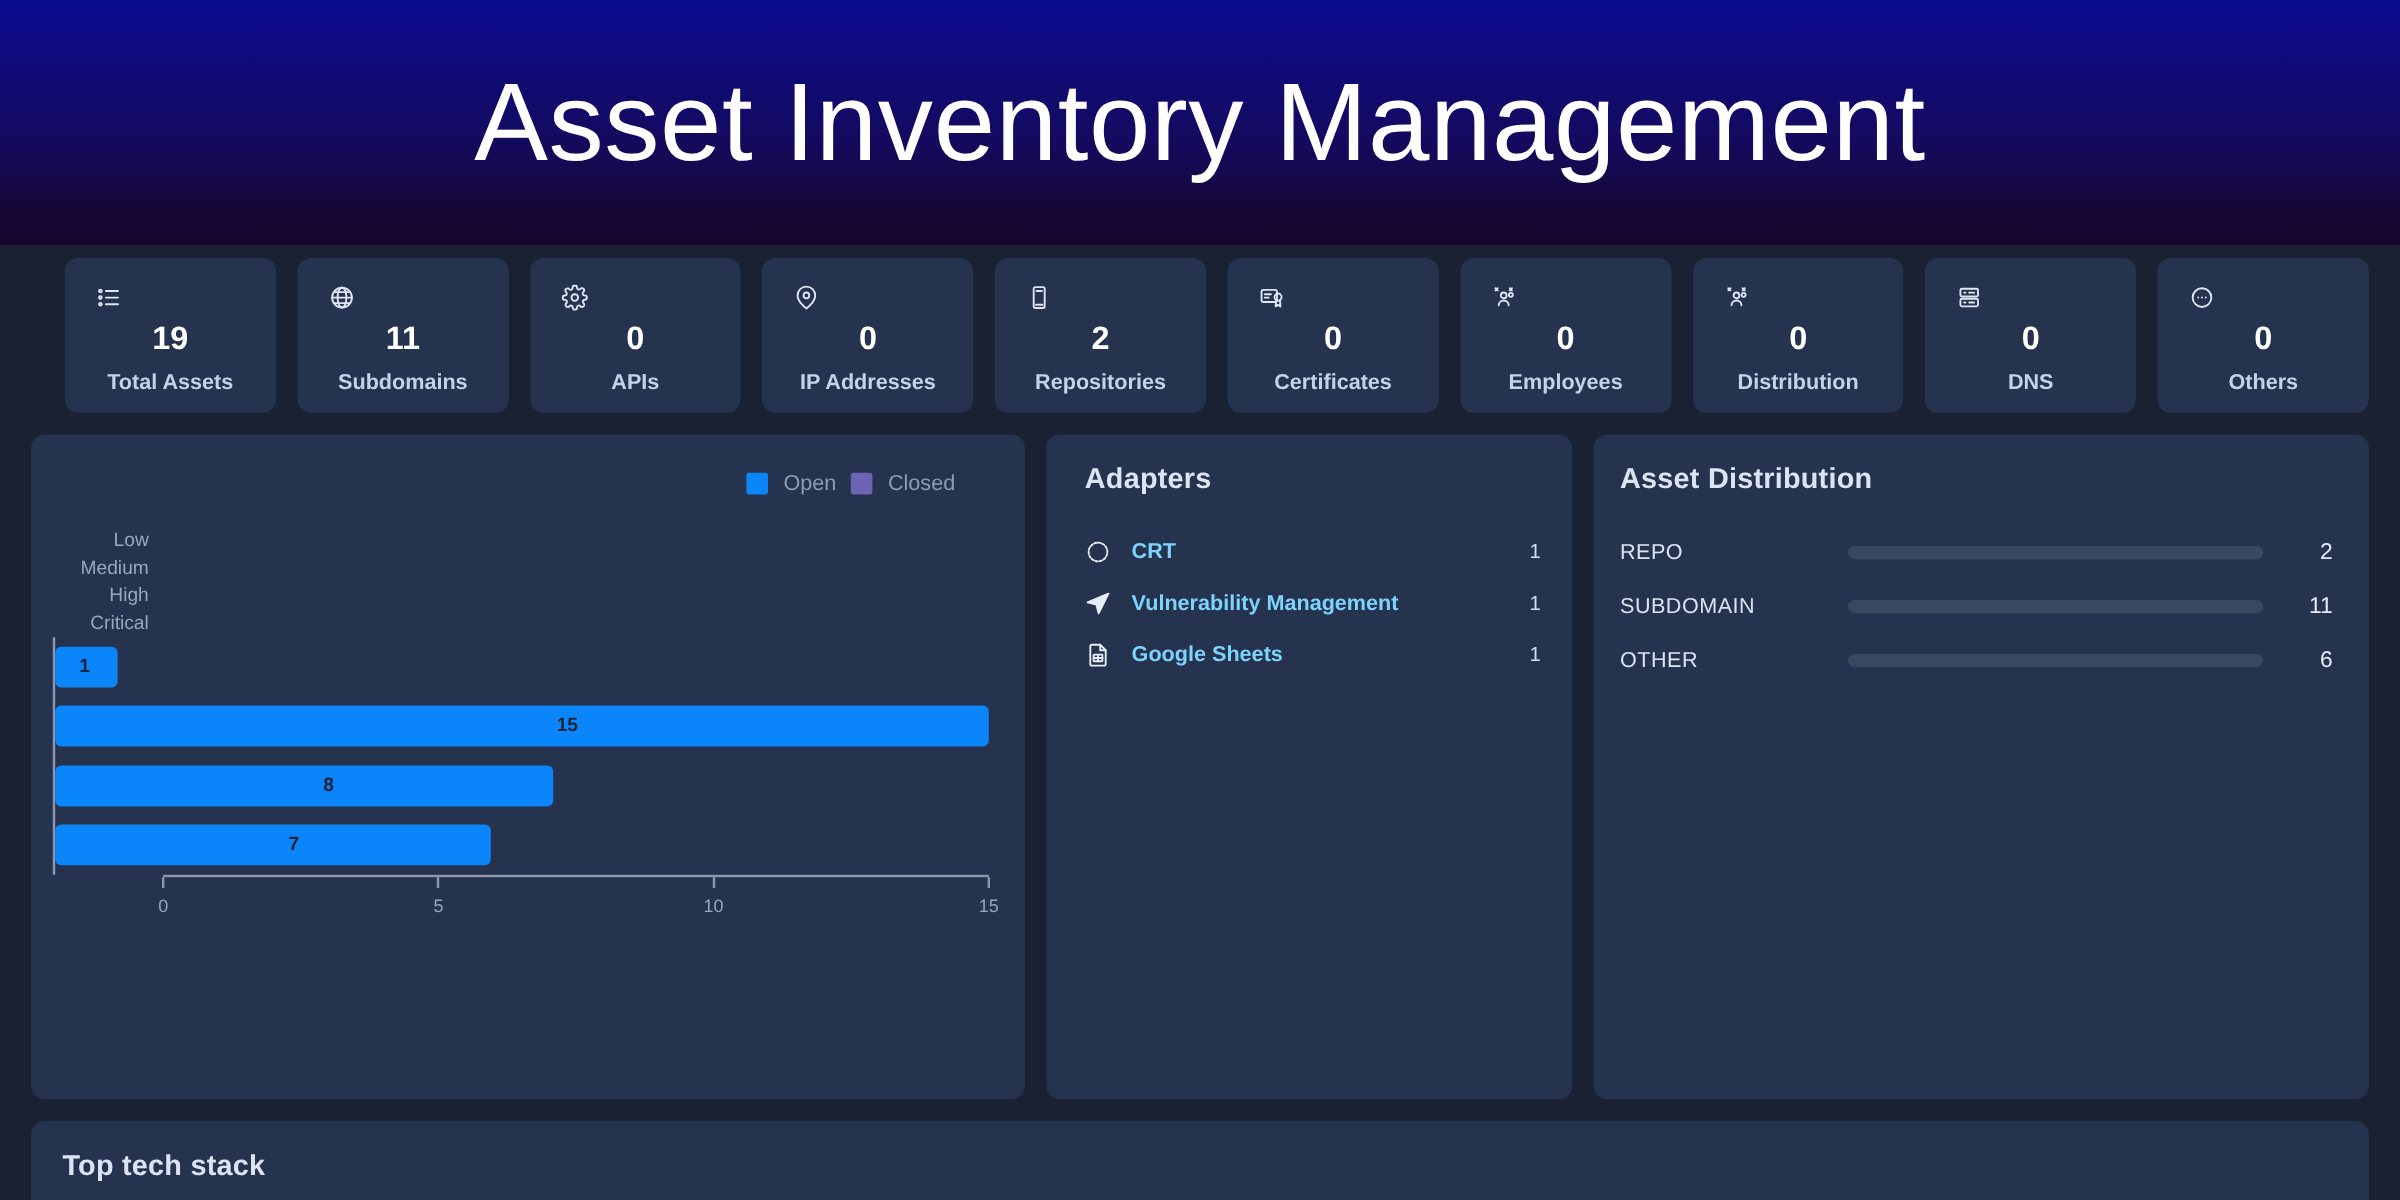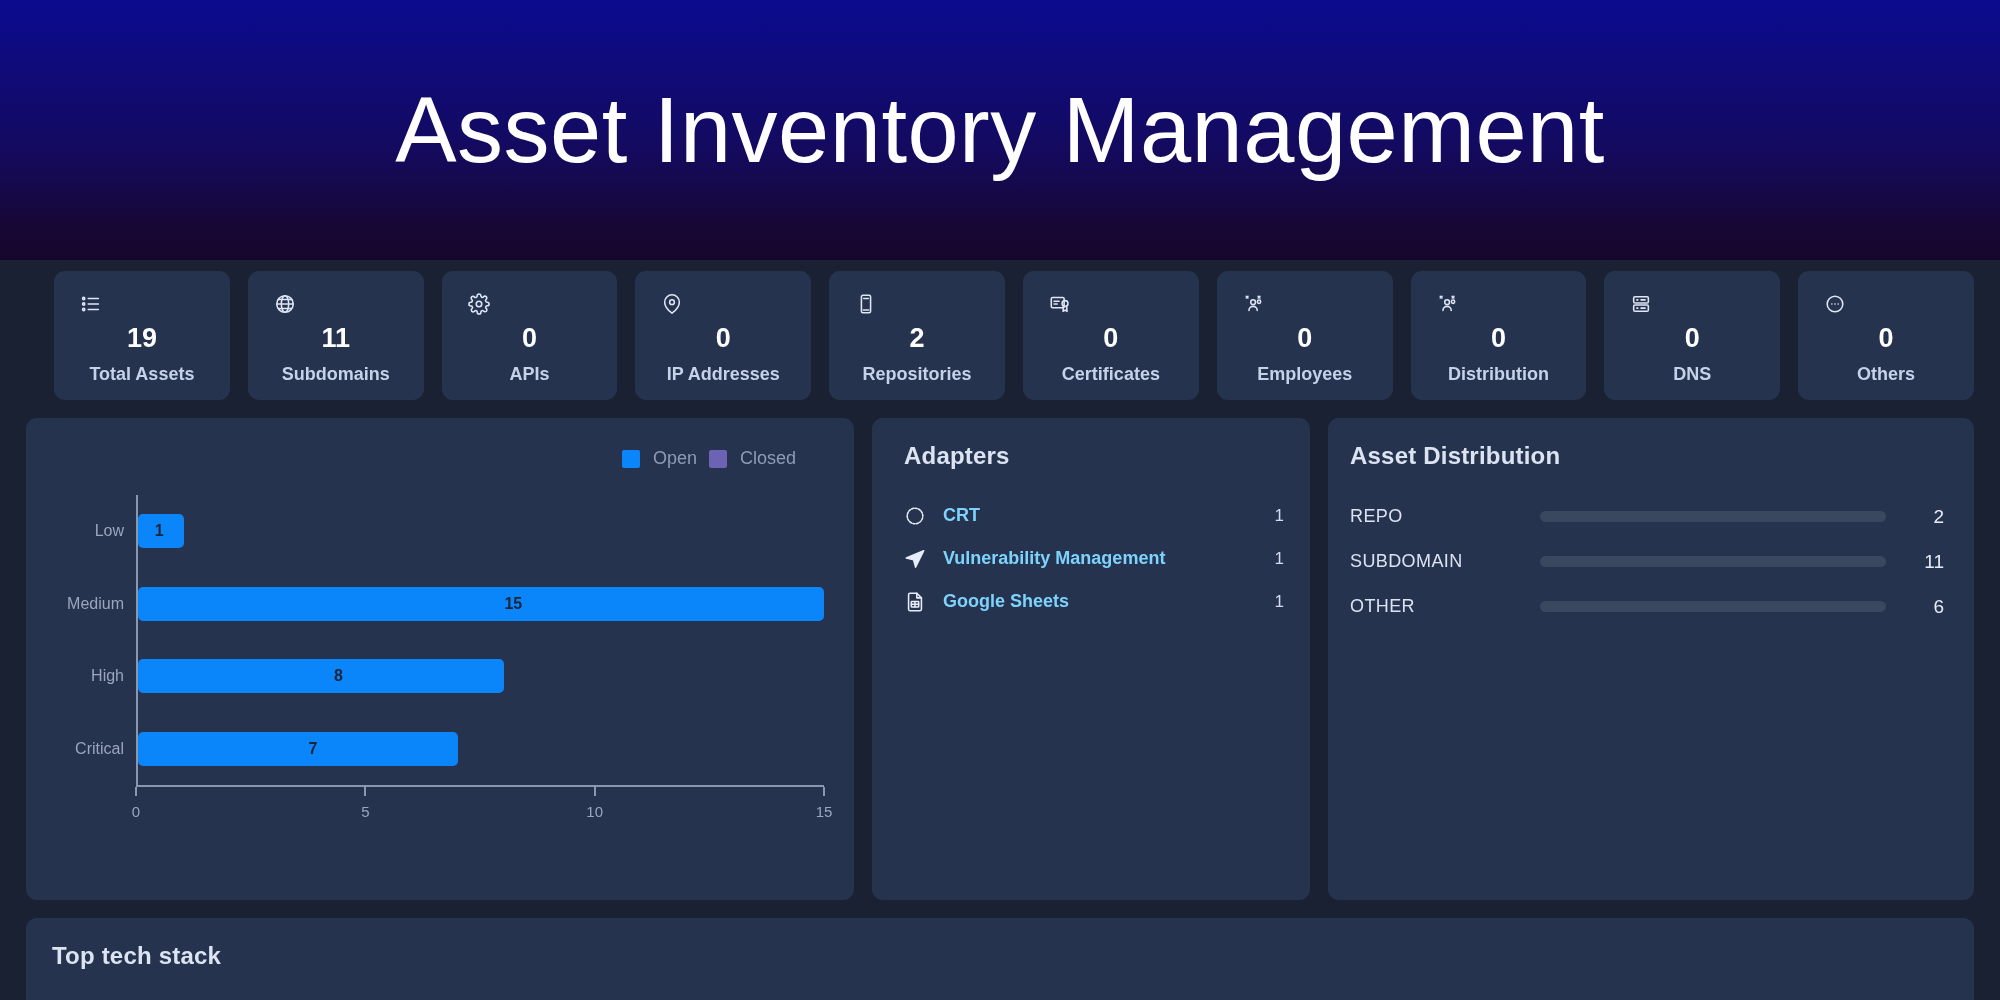--- a/index.html
+++ b/index.html
@@ -5,21 +5,21 @@
   * { box-sizing: border-box; margin: 0; padding: 0; }
   html, body {
     width: 2000px; height: 1000px;
     background: #1a2133;
     font-family: "Liberation Sans", sans-serif;
     overflow: hidden;
   }
 
   
   .header {
-    height: 260px;
+    height: 204px;
     background: linear-gradient(180deg, #0b0b8f 0%, #140a5e 58%, #170734 88%, #17062c 100%);
     display: flex; align-items: center; justify-content: center;
   }
   .header-title {
     color: #ffffff;
     font-size: 92px;
     font-weight: 400;
     letter-spacing: 0.5px;
     line-height: 1;
     font-family: "Liberation Sans", sans-serif;
@@ -64,21 +64,21 @@
     font-weight: 700;
     color: #c5d2e8;
     white-space: nowrap;
   }
 
   
   .mid-row {
     display: flex;
     gap: 18px;
     padding: 18px 26px 0 26px;
-    height: 500px;
+    height: 572px;
   }
   .panel {
     background: #26334f;
     border-radius: 11px;
   }
 
   
   .chart-panel { width: 828px; position: relative; padding: 18px 30px 16px 18px; }
   .legend {
     display: flex; align-items: center; justify-content: flex-end;
@@ -86,20 +86,21 @@
   }
   .legend-item { display: flex; align-items: center; gap: 13px; }
   .legend-swatch { width: 18px; height: 18px; border-radius: 2px; }
   .legend-label { font-size: 18px; color: #8e9bb5; }
 
   .chart-area {
     position: relative;
     margin-top: 26px;
     height: 290px;
     display: flex;
+    flex-direction: column;
   }
   .y-labels {
     width: 92px;
     position: relative;
     flex: 0 0 92px;
   }
   .y-label {
     position: absolute;
     right: 12px;
     font-size: 16px;

